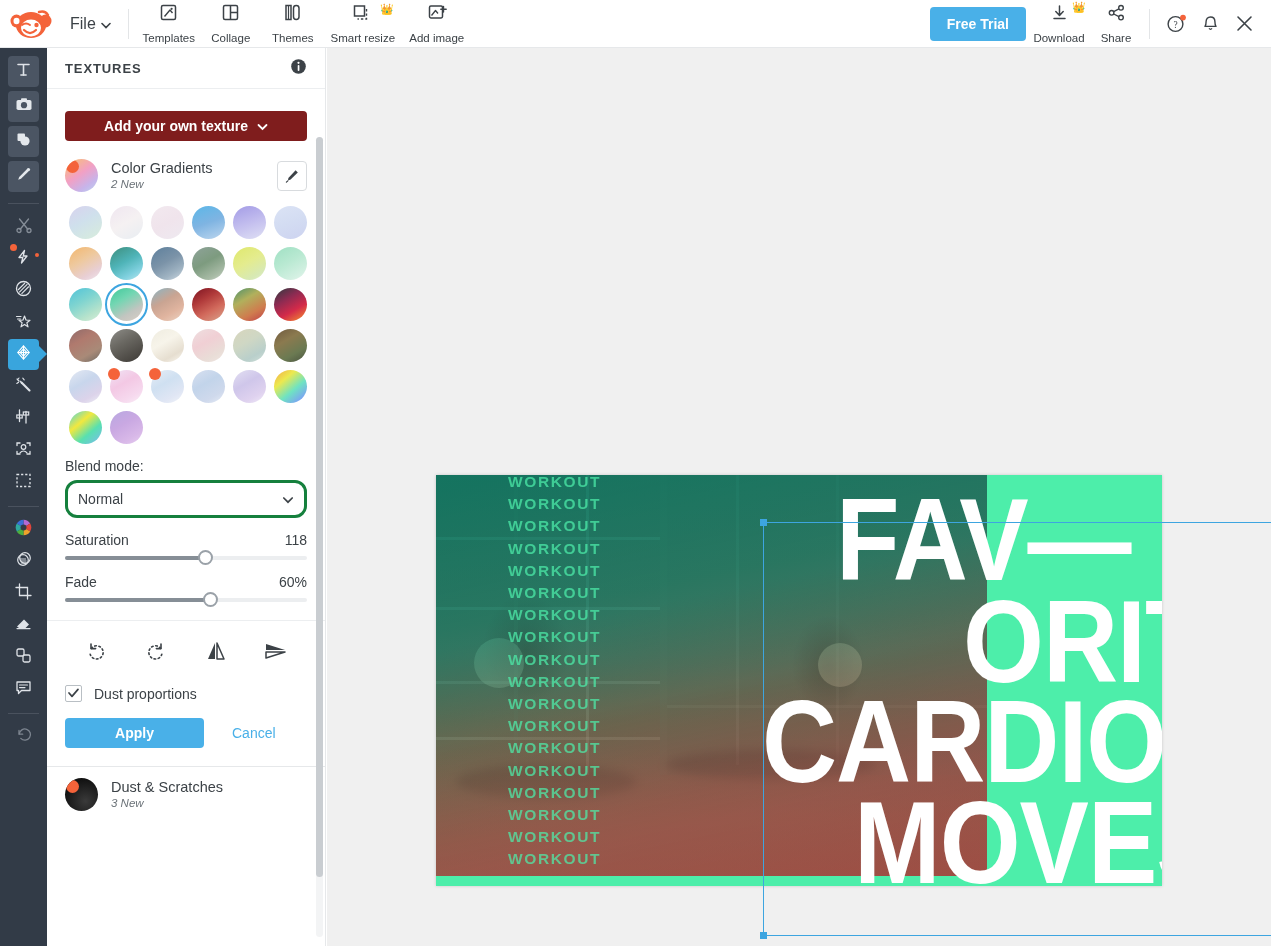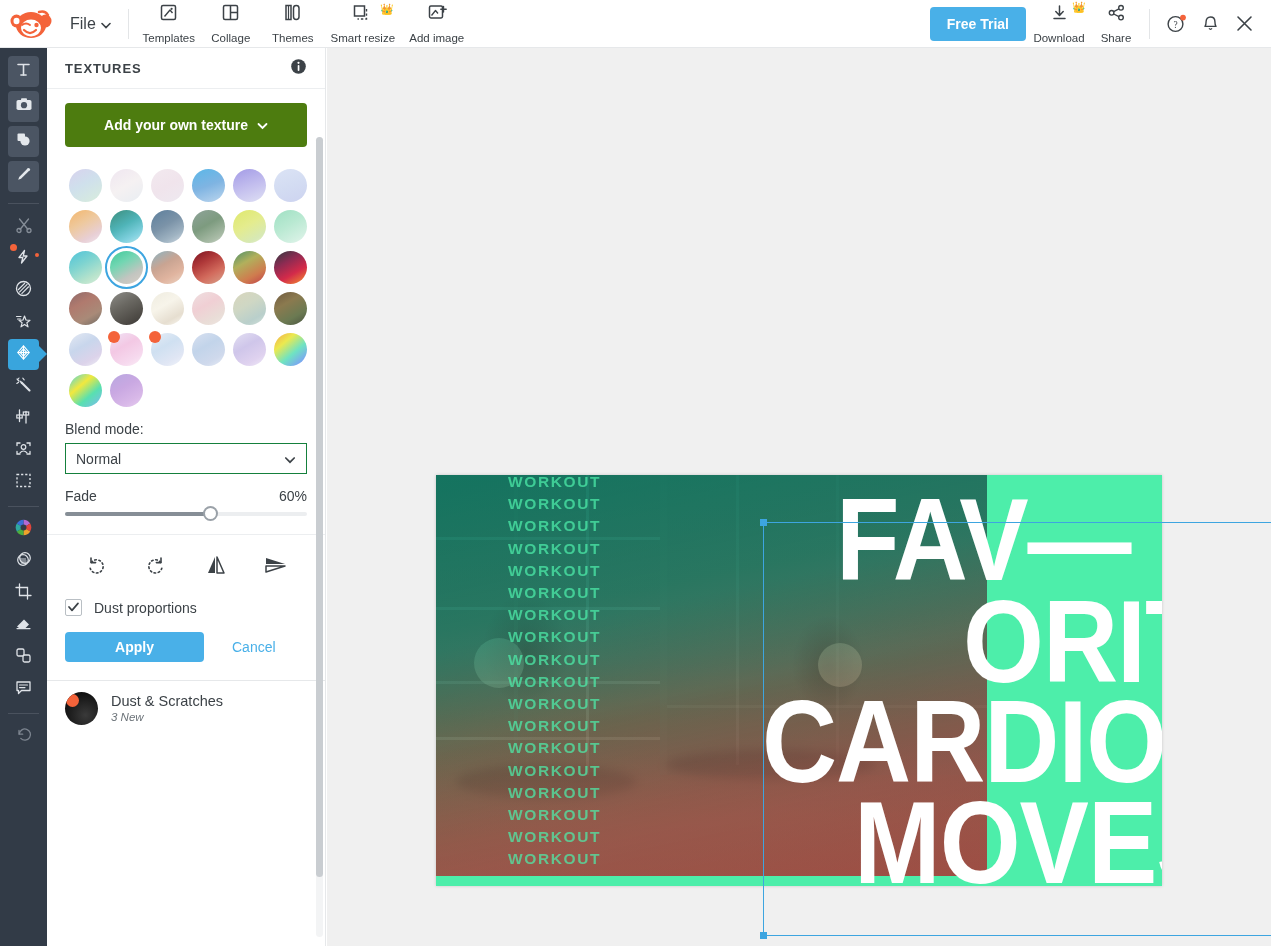--- a/index.html
+++ b/index.html
@@ -82,24 +82,25 @@
     padding: 0 18px; border-bottom: 1px solid #eceef0; flex: 0 0 auto;
   }
   #panel-header .t { font-size: 13px; letter-spacing: .9px; color: #3c4247; font-weight: bold; }
   #panel-header .info { margin-left: auto; cursor: pointer; }
 
   #panel-scroll { flex: 1 1 auto; overflow: hidden; position: relative; }
   #panel-inner { padding: 0 0 0 0; }
 
   .add-texture-wrap { padding: 14px 18px 12px 18px; }
   #add-texture {
-    width: 100%; background: #4d7c0f; color:#fff; border:none; border-radius:4px;
-    height: 44px; font-size: 14px; font-weight: bold; cursor:pointer;
+    width: 100%; background: #7f1d1d; color:#fff; border:none; border-radius:4px;
+    height: 30px; font-size: 14px; font-weight: bold; cursor:pointer;
     display:flex; align-items:center; justify-content:center; gap:9px;
     font-family: "Liberation Sans", sans-serif;
+    margin-top: 8px;
   }
 
   .pack-row {
     display:flex; align-items:center; gap:13px; padding: 6px 18px 4px 18px; cursor:pointer;
   }
   .pack-thumb { width: 33px; height: 33px; border-radius: 50%; flex: 0 0 auto; position: relative; overflow:hidden;}
   .pack-text .n { font-size: 14.5px; color:#3c4247; line-height:17px;}
   .pack-text .s { font-size: 11.5px; color:#6b7278; font-style: italic; line-height:15px;}
   .brush-btn {
     margin-left:auto; width:30px;height:30px;border:1px solid #d8dbde;border-radius:4px;
@@ -122,21 +123,21 @@
   .sw { width: 33px; height: 33px; border-radius: 50%; }
   .sw-cell.sel::before {
     content:""; position:absolute; width:39px;height:39px;border-radius:50%;
     border: 2px solid #3da5e0;
   }
   .sw-cell .newdot { position:absolute; width:12px;height:12px;border-radius:50%;background:#f4633a; left:2px; top:2px;}
 
   .ctrl-block { padding: 4px 18px 0 18px; }
   .ctrl-label { font-size: 14px; color:#3c4247; margin-bottom: 6px; }
   #blend-select {
-    width:100%; height:31px; border:1px solid #15803d; border-radius:0;
+    width:100%; height:38px; border:3px solid #15803d; border-radius:12px;
     background:#fff; font-size:14px; color:#3c4247; padding: 0 10px;
     display:flex; align-items:center; cursor:pointer;
   }
   #blend-select .chev { margin-left:auto; }
 
   .slider-row { padding: 14px 18px 0 18px; }
   .slider-top { display:flex; justify-content:space-between; font-size:14px; color:#3c4247; margin-bottom: 8px;}
   .slider-track { position:relative; height:4px; background:#eceef0; border-radius:2px; }
   .slider-fill { position:absolute; left:0; top:0; height:4px; background:#868e96; border-radius:2px;}
   .slider-knob {
@@ -629,20 +630,35 @@
           <button id="add-texture">
             <span>Add your own texture</span>
             <span>
               <svg width="11" height="8" viewBox="0 0 11 8">
                   <path d="M1.5 2 L5.5 6 L9.5 2" stroke="#ffffff" stroke-width="1.8" fill="none" stroke-linecap="round"></path>
                 </svg>
             </span>
           </button>
         </div>
 
+        <div class="pack-row">
+          <span class="pack-thumb" style="background: linear-gradient(145deg,#f8c56a 0%,#f2a0c4 45%,#c7b4ea 75%,#bcd4ee 100%);">
+            <span style="position:absolute;left:1px;top:1px;width:13px;height:13px;border-radius:50%;background:#f4633a;"></span>
+          </span>
+          <span class="pack-text">
+            <span class="n" style="display:block">Color Gradients</span>
+            <span class="s" style="display:block">2 New</span>
+          </span>
+          <span class="brush-btn">
+            <svg width="16" height="16" viewBox="0 0 16 16">
+                <path d="M11.6 2.2 L13.8 4.4 L6.6 11.6 L4 12.6 L4.4 10 Z" fill="#3c4247"></path>
+                <path d="M3.8 12.8 L2.4 14.2" stroke="#3c4247" stroke-width="1.2" stroke-linecap="round"></path>
+              </svg>
+          </span>
+        </div>
 
 
         <div id="swatch-grid">
             <div class="sw-cell">
               <span class="sw" style="background: linear-gradient(150deg, rgb(216, 210, 238) 0%, rgb(207, 224, 236) 45%, rgb(216, 237, 220) 100%);"></span>
             </div>
             <div class="sw-cell">
               <span class="sw" style="background: linear-gradient(150deg, rgb(239, 230, 240) 0%, rgb(245, 241, 242) 50%, rgb(232, 237, 242) 100%);"></span>
             </div>
             <div class="sw-cell">
@@ -744,20 +760,30 @@
           <div id="blend-select">
             <span>Normal</span>
             <span class="chev">
               <svg width="12" height="8" viewBox="0 0 12 8">
                   <path d="M1.8 2 L6 6.2 L10.2 2" stroke="#3c4247" stroke-width="1.7" fill="none" stroke-linecap="round"></path>
                 </svg>
             </span>
           </div>
         </div>
 
+        <div class="slider-row">
+          <div class="slider-top">
+            <span>Saturation</span>
+            <span>118</span>
+          </div>
+          <div class="slider-track">
+            <div class="slider-fill" id="sat-fill" style="width: 58%;"></div>
+            <div class="slider-knob" id="sat-knob" style="left: 58%;"></div>
+          </div>
+        </div>
 
         <div class="slider-row">
           <div class="slider-top">
             <span>Fade</span>
             <span>60%</span>
           </div>
           <div class="slider-track">
             <div class="slider-fill" id="fade-fill" style="width: 60%;"></div>
             <div class="slider-knob" id="fade-knob" style="left: 60%;"></div>
           </div>

